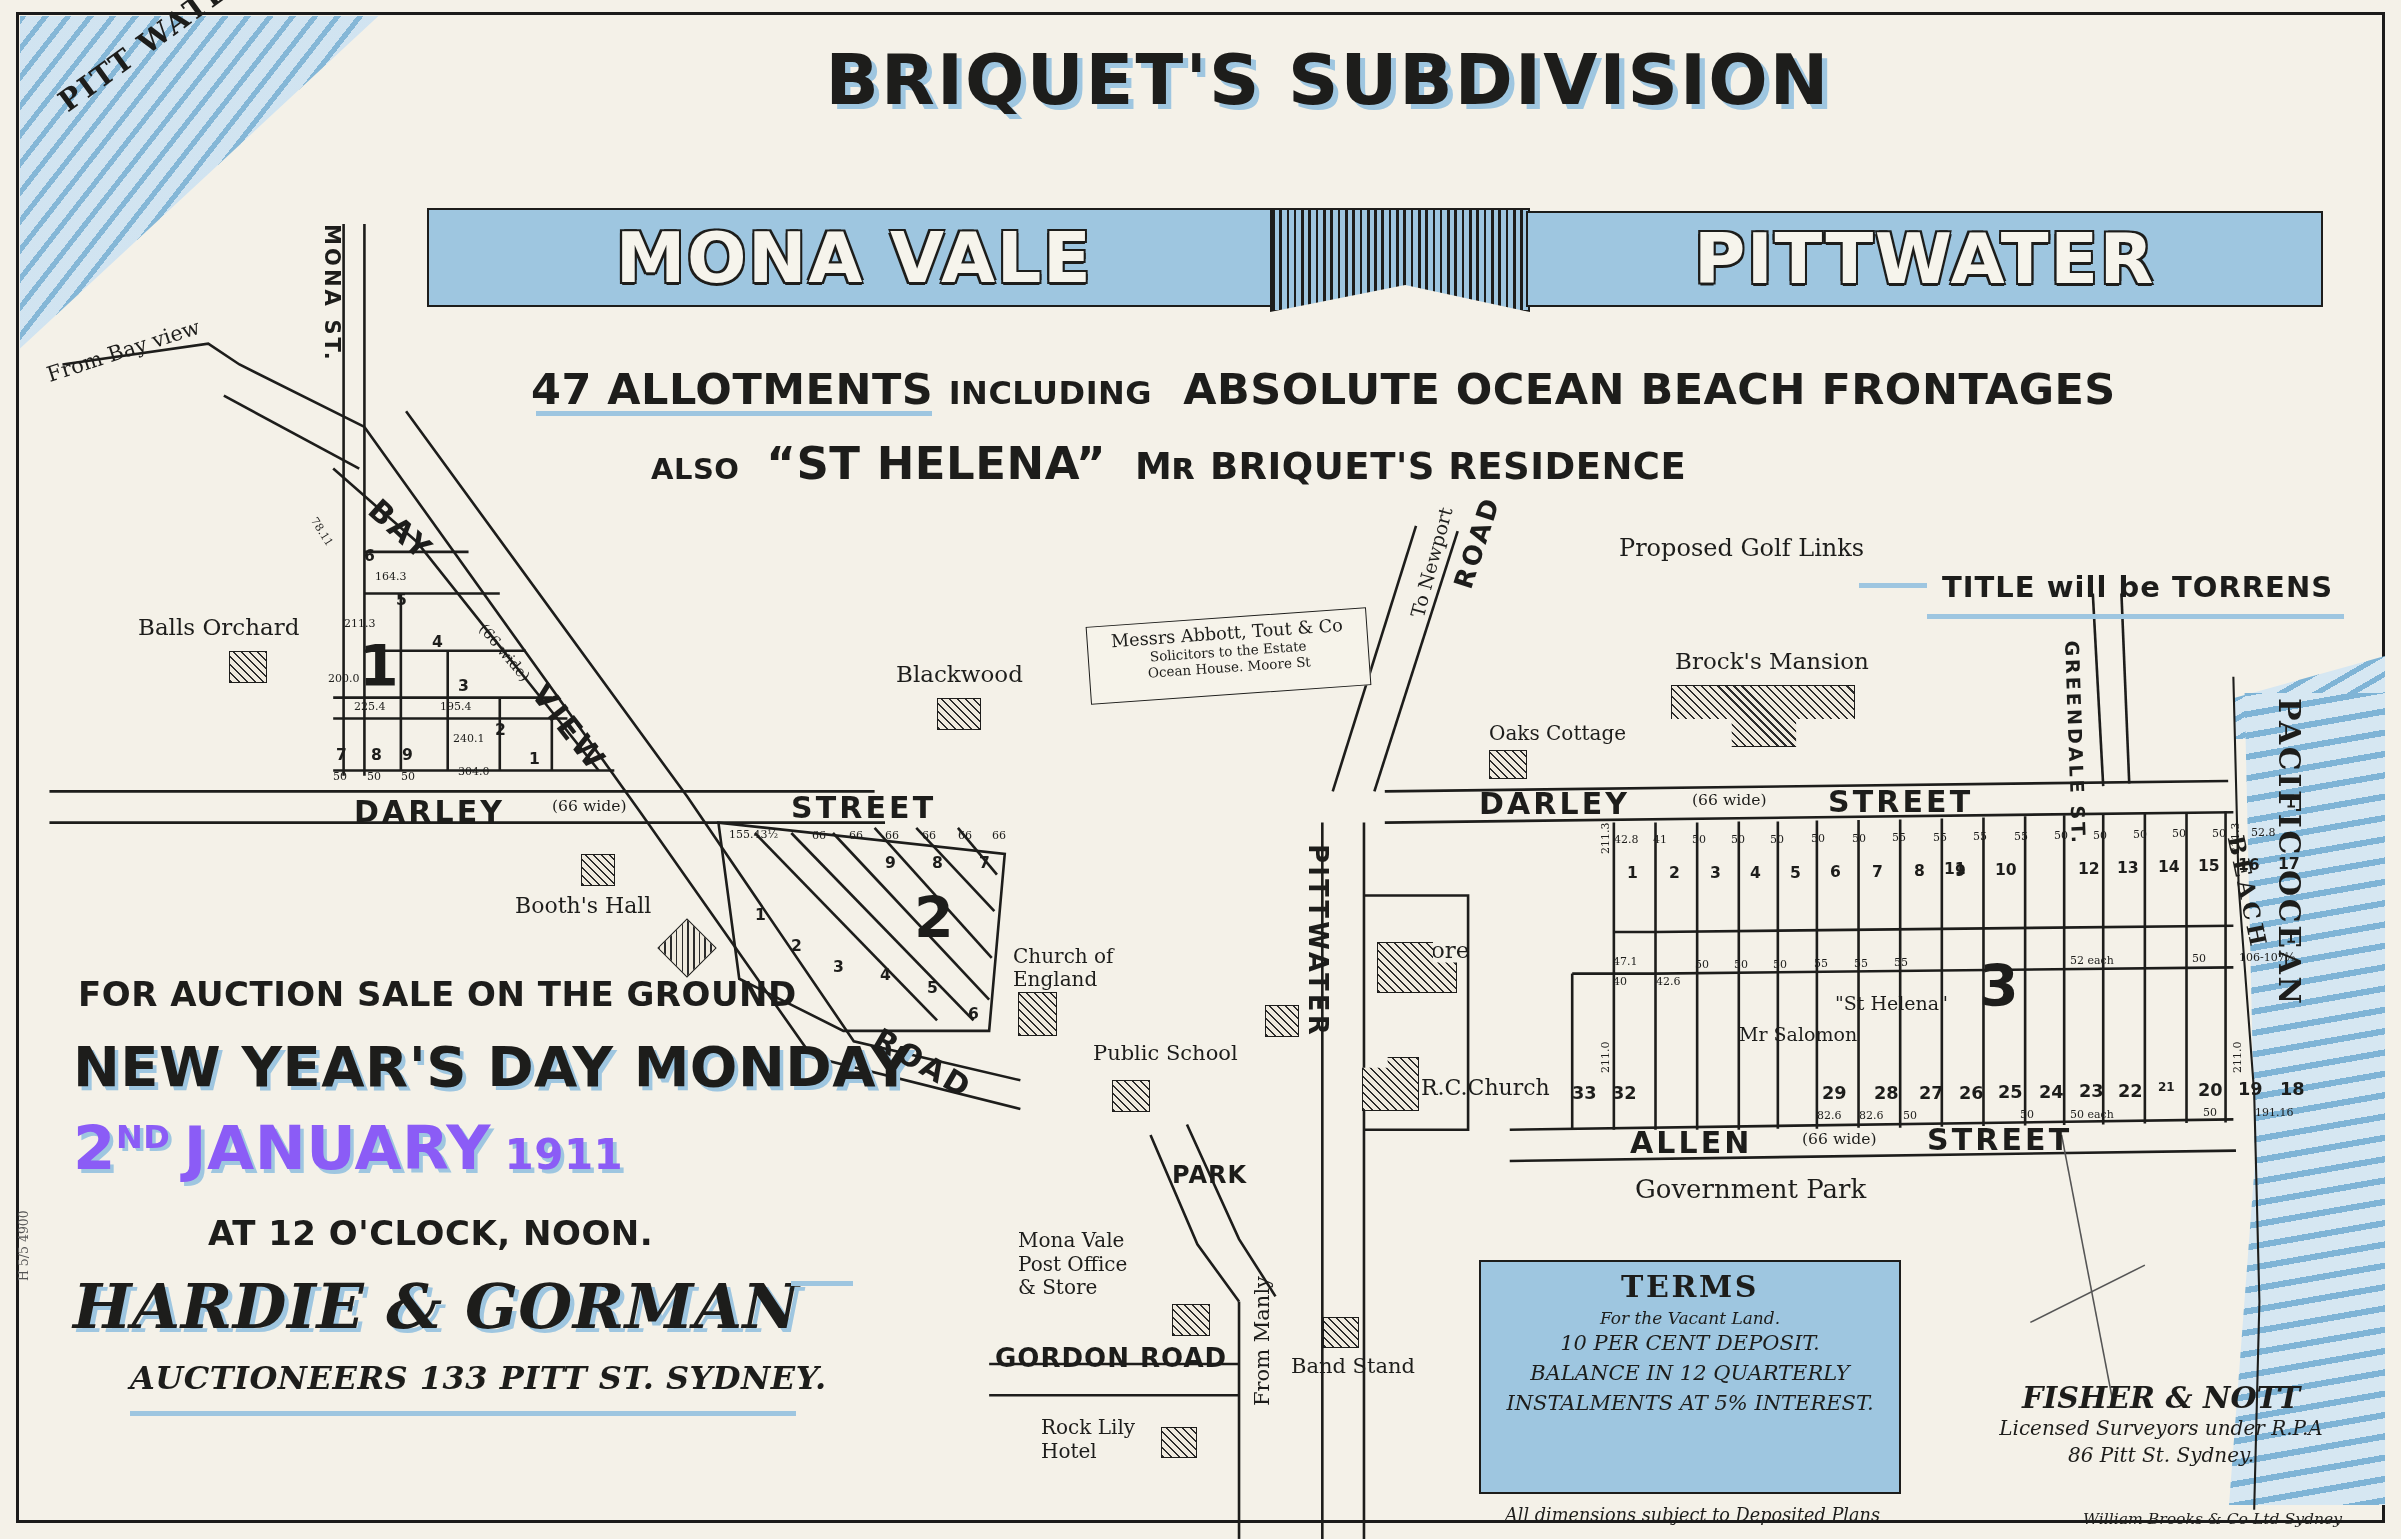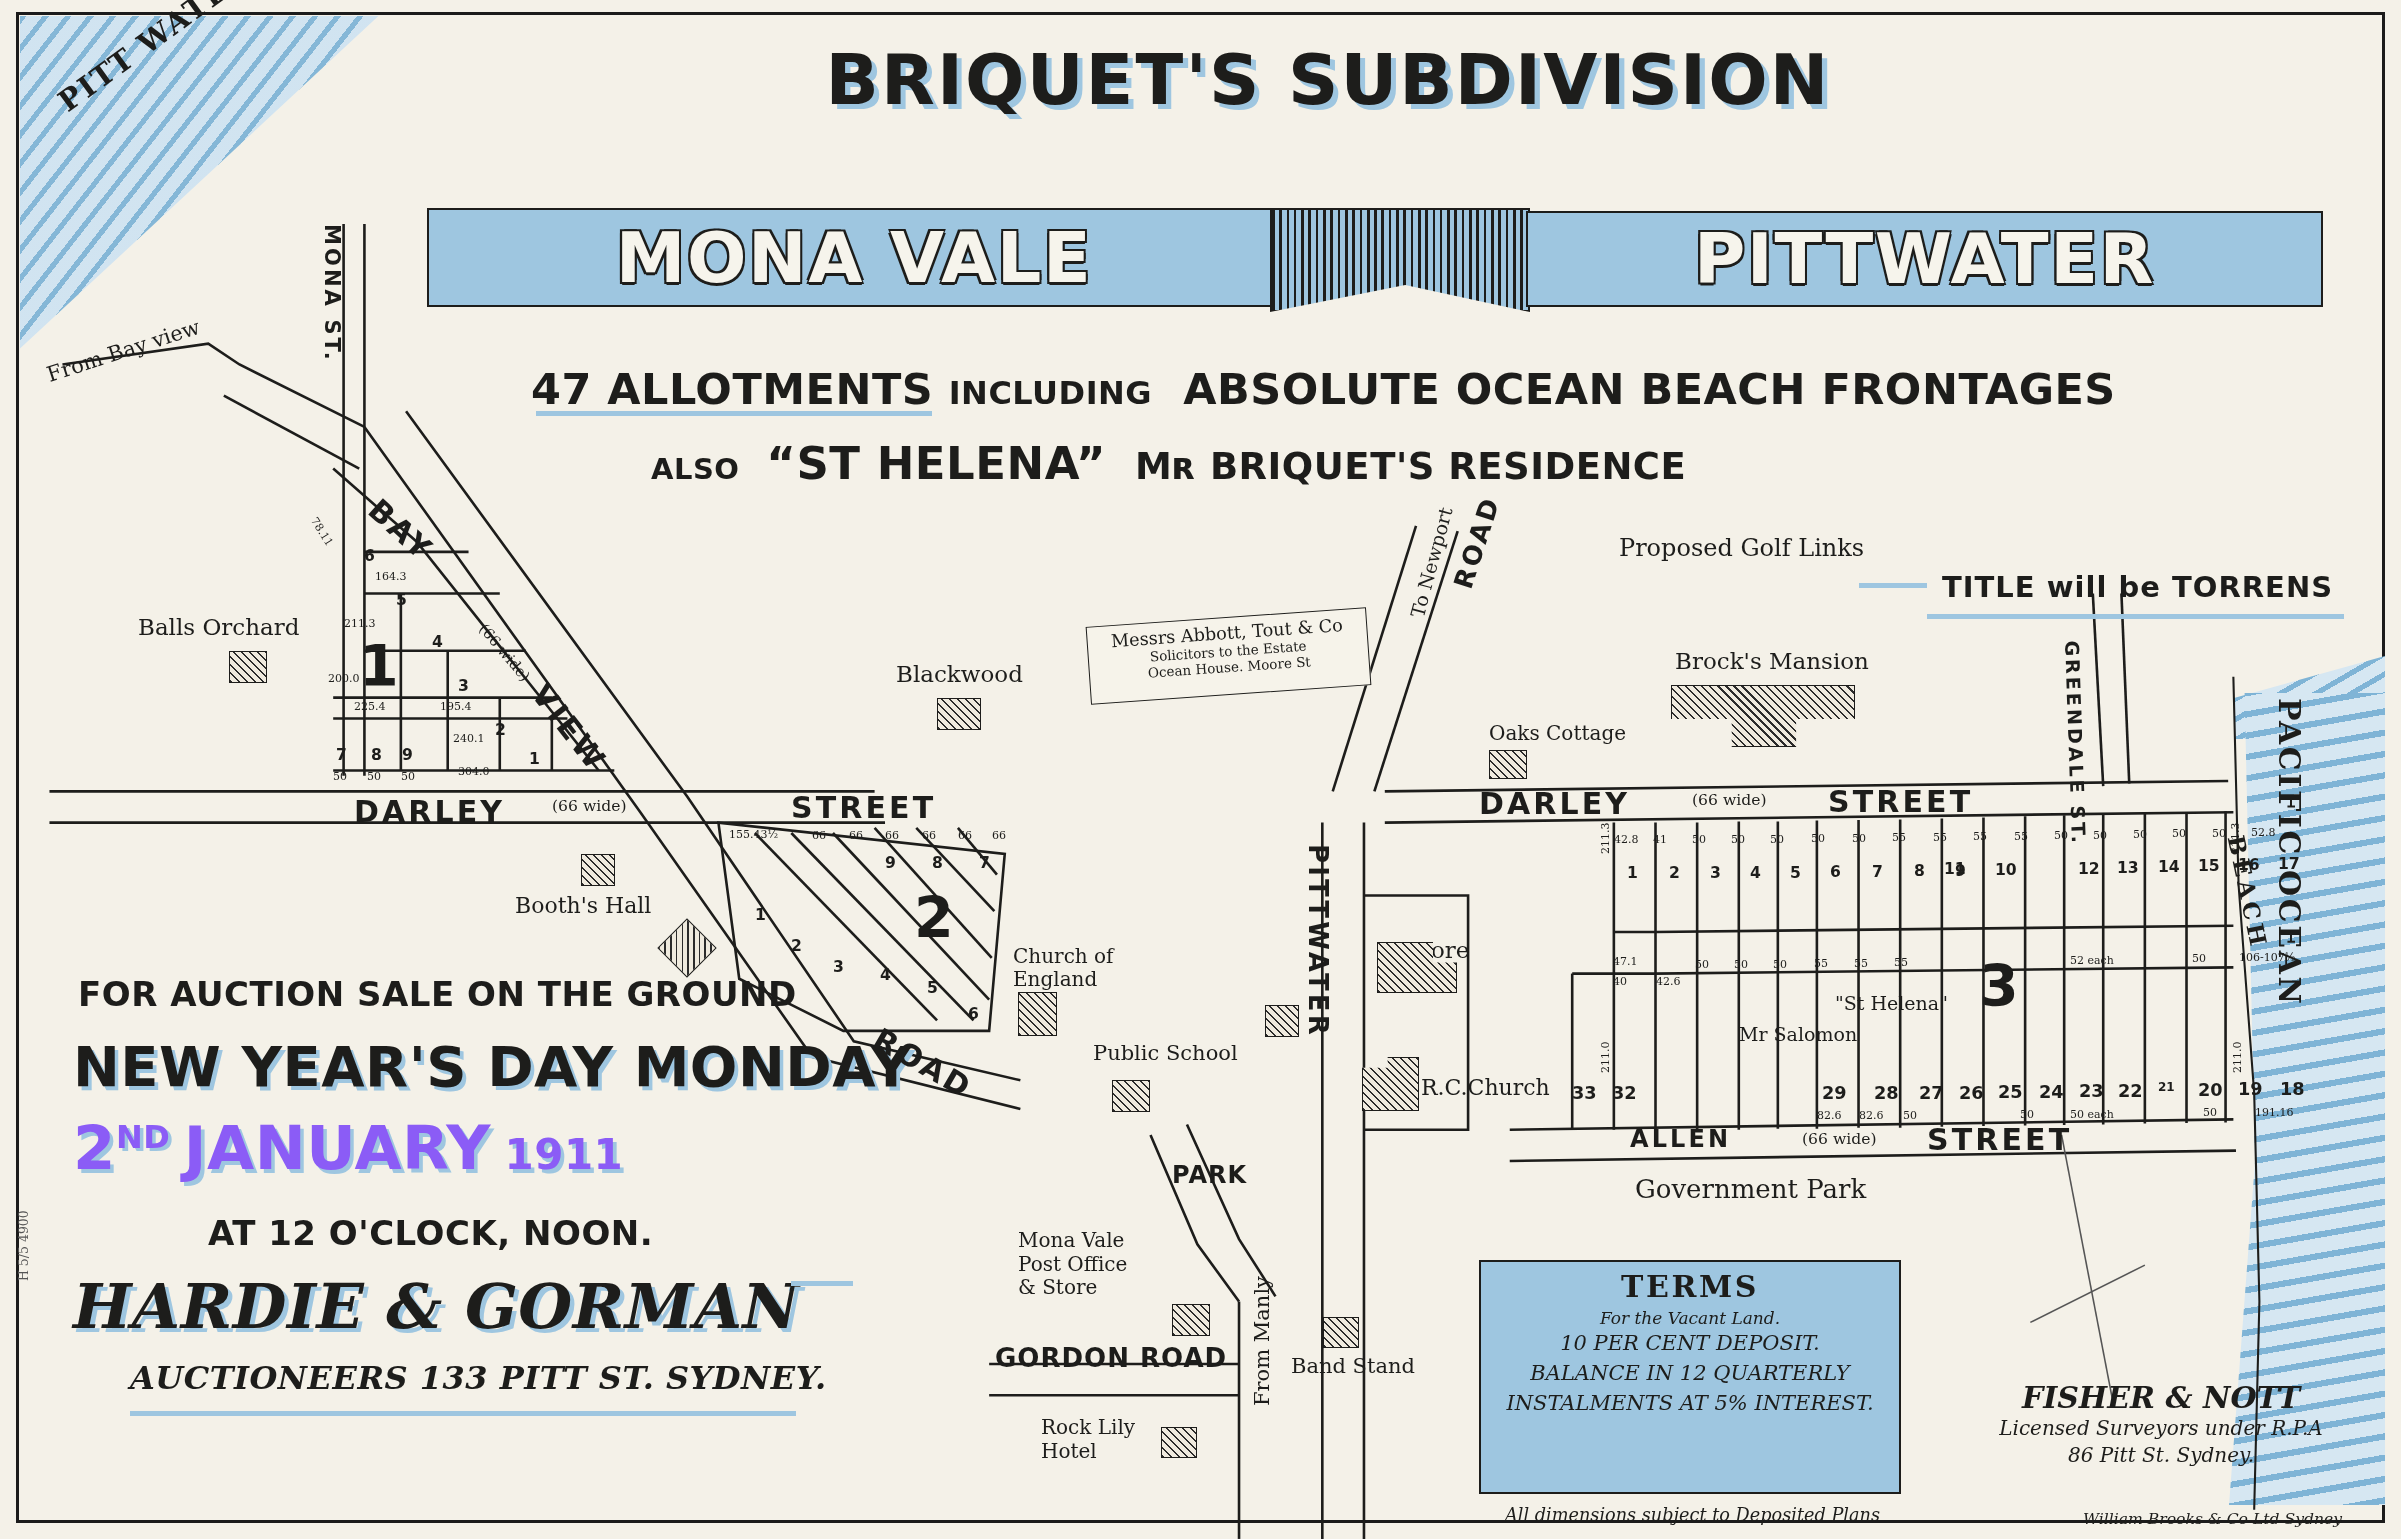--- a/index.html
+++ b/index.html
@@ -406,21 +406,21 @@
   <div id="left-margin-text" class="abs">H 5/5  4900</div>
 
   <div class="street-name mlabel abs" style="left:344px;top:224px;font-size:21px;transform:rotate(90deg);transform-origin:left top;">MONA ST.</div>
   <div class="street-name mlabel abs" style="left:385px;top:492px;font-size:30px;transform:rotate(42deg);transform-origin:left top;">BAY</div>
   <div class="street-name mlabel abs" style="left:552px;top:677px;font-size:30px;transform:rotate(52deg);transform-origin:left top;">VIEW</div>
   <div class="street-name mlabel abs" style="left:885px;top:1021px;font-size:30px;transform:rotate(30deg);transform-origin:left top;">ROAD</div>
   <div class="street-name mlabel abs" style="left:354px;top:794px;font-size:30px;">DARLEY</div>
   <div class="street-name mlabel abs" style="left:791px;top:790px;font-size:30px;">STREET</div>
   <div class="street-name mlabel abs" style="left:1479px;top:786px;font-size:30px;">DARLEY</div>
   <div class="street-name mlabel abs" style="left:1828px;top:784px;font-size:30px;">STREET</div>
-  <div class="street-name mlabel abs" style="left:1630px;top:1125px;font-size:24px;">ALLEN</div>
+  <div class="street-name mlabel abs" style="left:1630px;top:1125px;font-size:30px;">ALLEN</div>
   <div class="street-name mlabel abs" style="left:1927px;top:1122px;font-size:30px;">STREET</div>
   <div class="street-name mlabel abs" style="left:1333px;top:844px;font-size:26px;transform:rotate(90deg);transform-origin:left top;">PITTWATER</div>
   <div class="street-name mlabel abs" style="left:1448px;top:583px;font-size:26px;transform:rotate(-72deg);transform-origin:left top;">ROAD</div>
   <div class="street-name mlabel abs" style="left:2083px;top:640px;font-size:19px;transform:rotate(88deg);transform-origin:left top;">GREENDALE ST.</div>
   <div class="street-name mlabel abs" style="left:995px;top:1343px;font-size:26px;letter-spacing:1px;">GORDON ROAD</div>
   <div class="street-name mlabel abs" style="left:1172px;top:1161px;font-size:24px;letter-spacing:1px;">PARK</div>
 
   <div class="tiny abs" style="left:552px;top:797px;font-size:15.6px;">(66 wide)</div>
   <div class="tiny abs" style="left:1692px;top:791px;font-size:15.6px;">(66 wide)</div>
   <div class="tiny abs" style="left:1802px;top:1130px;font-size:15.6px;">(66 wide)</div>

